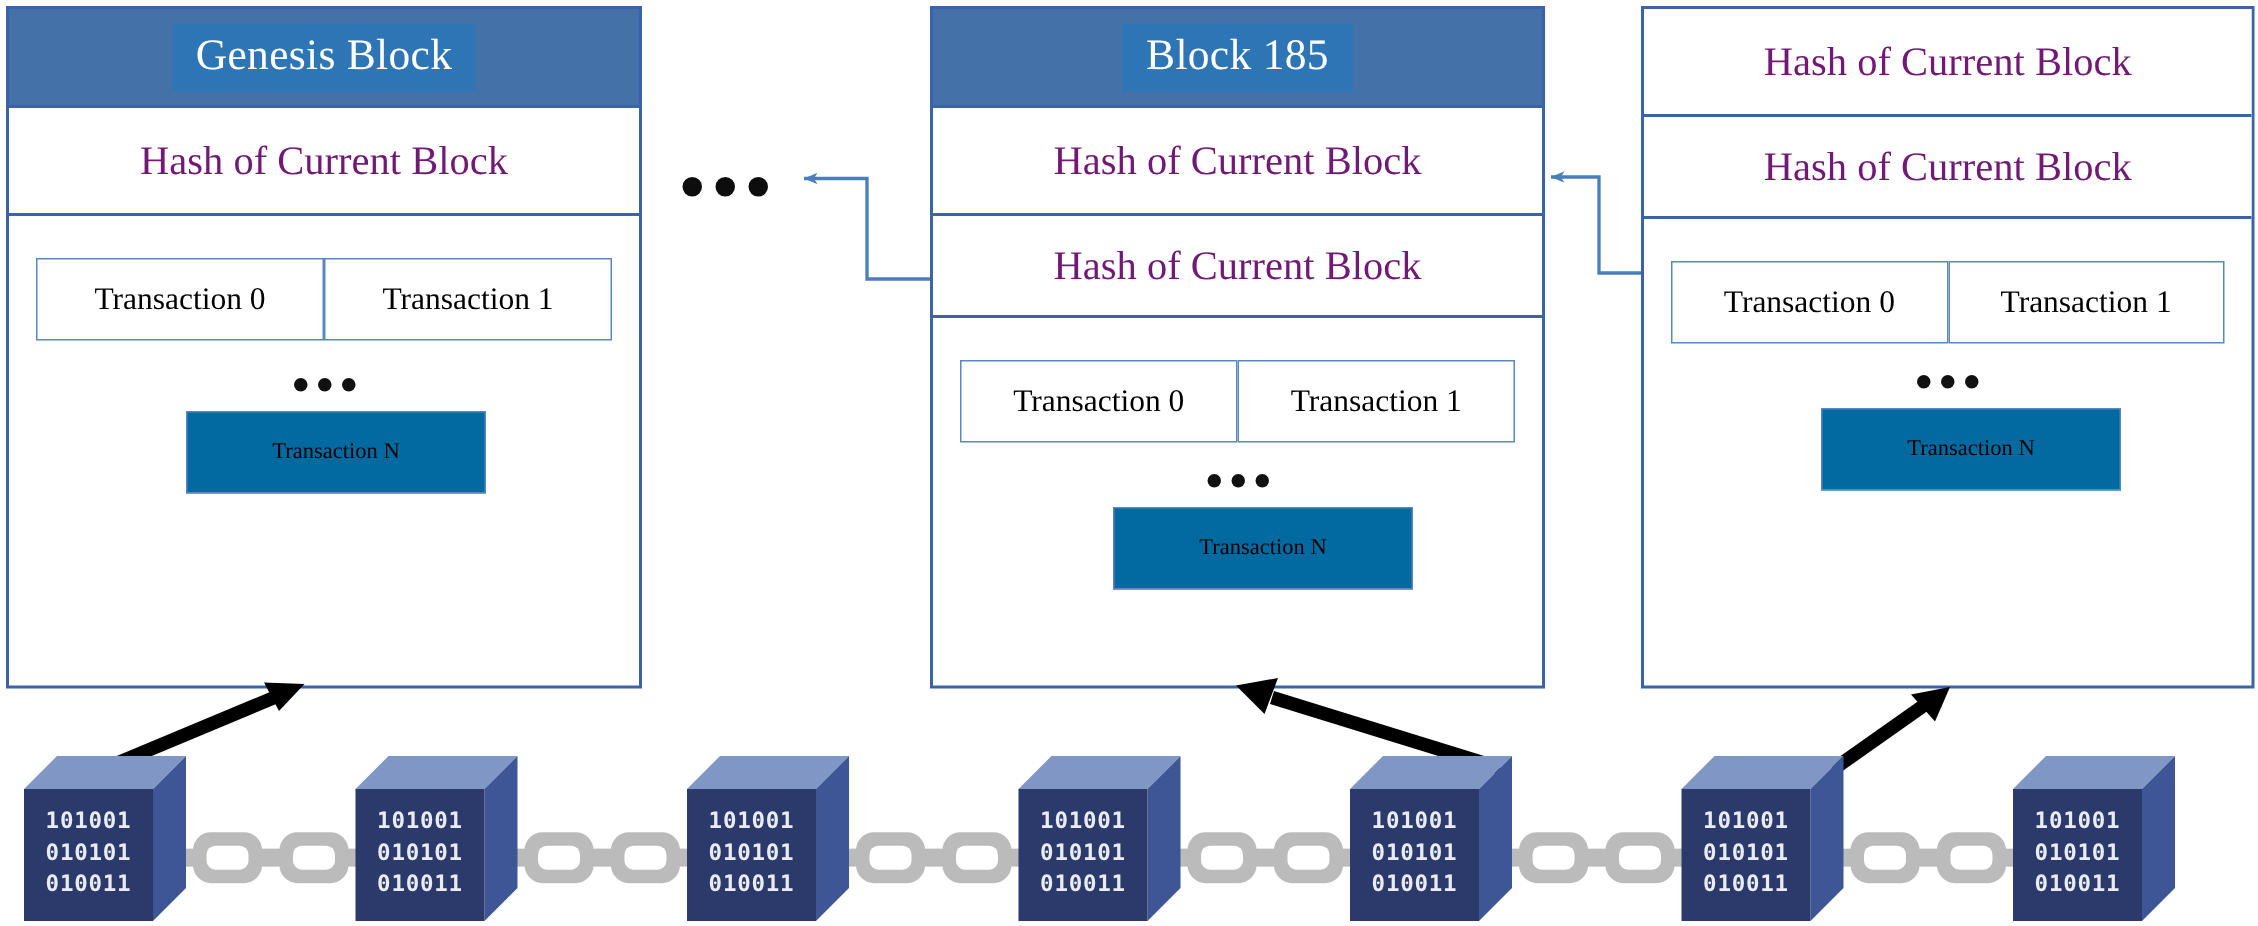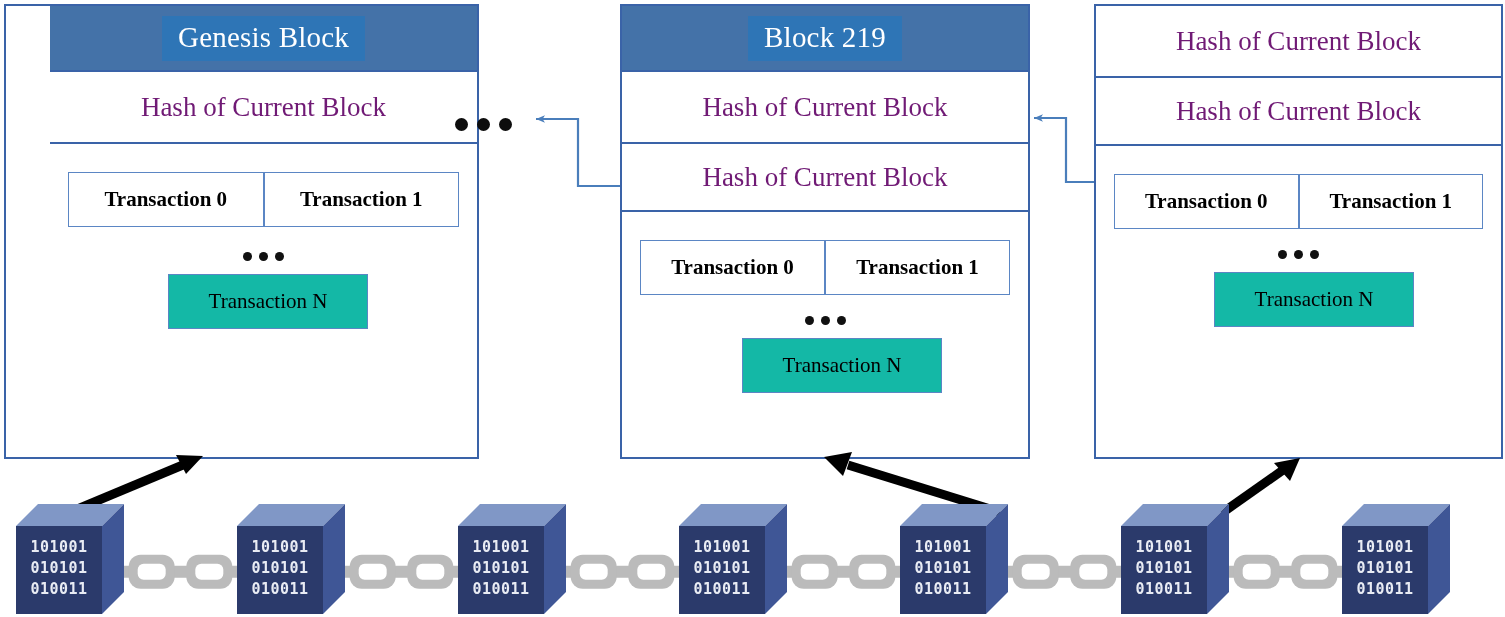--- a/index.html
+++ b/index.html
@@ -70,21 +70,20 @@
     flex: 1 1 auto;
     position: relative;
     box-sizing: border-box;
   }
 
   .tx-pair {
     position: absolute;
     left: 18px;
     right: 18px;
     display: flex;
-    font-weight: bold;
   }
   .tx-box {
     border: 1.5px solid #5B86C4;
     box-sizing: border-box;
     display: flex;
     align-items: center;
     justify-content: center;
     font-size: 21px;
     color: #000000;
     background: #ffffff;
@@ -106,24 +105,24 @@
     border-radius: 50%;
     background: #111111;
   }
 
   .tx-last {
     position: absolute;
     height: 55px;
     display: flex;
     align-items: center;
     justify-content: center;
-    font-size: 21px;
+    font-size: 15px;
     border: 1.5px solid #5B86C4;
     box-sizing: border-box;
-    background: #14b8a6;
+    background: #0369a1;
   }
 
   
   .gap-dots {
     position: absolute;
     display: flex;
     gap: 9px;
     align-items: center;
   }
   .gap-dots span {
@@ -151,21 +150,21 @@
     font-weight: bold;
     fill: #E9ECF4;
     letter-spacing: 0.5px;
   }
 </style>
 </head>
 <body>
 
 <div id="stage">
 
-  <div class="block" id="block-genesis" style="left:4px; width:475px;padding-left:44px;">
+  <div class="block" id="block-genesis" style="left:4px; width:424px;">
     <div class="block-header">
       <div class="block-title">Genesis Block</div>
     </div>
     <div class="hash-row h1">Hash of Current Block</div>
     <div class="tx-area">
       <div class="tx-pair" style="top:28px;">
         <div class="tx-box">Transaction 0</div>
         <div class="tx-box">Transaction 1</div>
       </div>
       <div class="tx-dots" style="top:108px;">
@@ -178,21 +177,21 @@
   </div>
 
   <div class="gap-dots" style="left:455px; top:118px;">
     <span></span>
     <span></span>
     <span></span>
   </div>
 
   <div class="block" id="block-185" style="left:620px; width:410px;">
     <div class="block-header">
-      <div class="block-title">Block 219</div>
+      <div class="block-title">Block 185</div>
     </div>
     <div class="hash-row h1">Hash of Current Block</div>
     <div class="hash-row h2">Hash of Current Block</div>
     <div class="tx-area">
       <div class="tx-pair" style="top:28px;">
         <div class="tx-box">Transaction 0</div>
         <div class="tx-box">Transaction 1</div>
       </div>
       <div class="tx-dots" style="top:104px;">
         <span></span>

